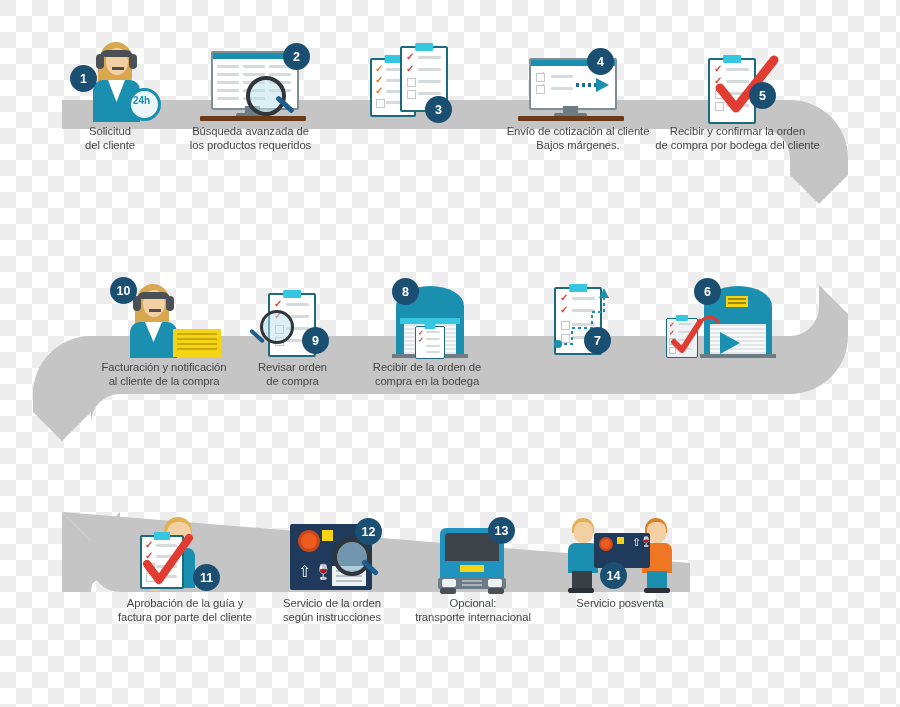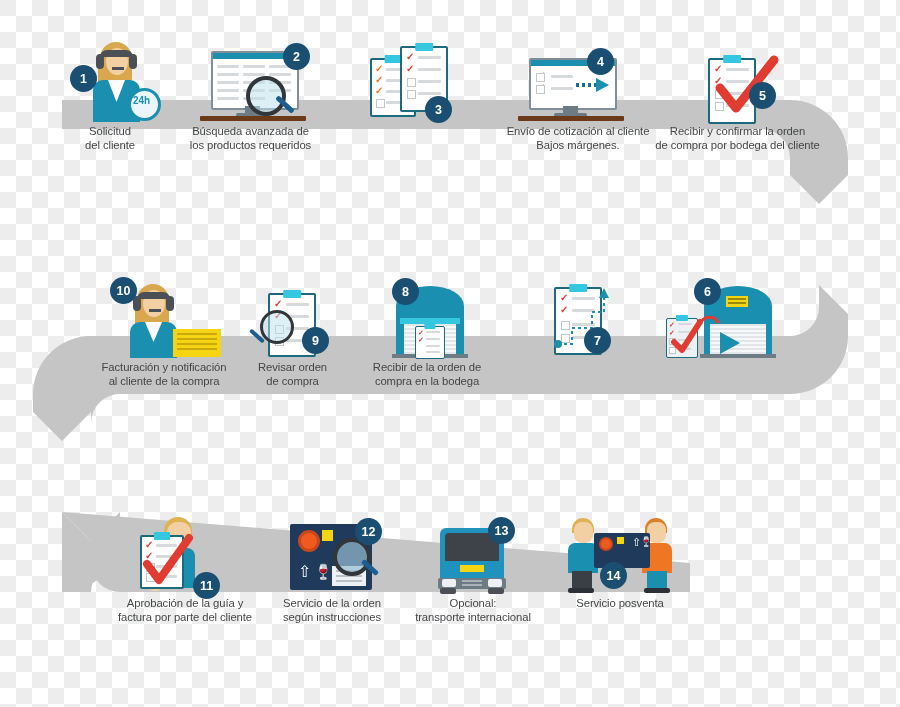--- a/index.html
+++ b/index.html
@@ -344,21 +344,21 @@
           </svg>
         </div>
       </div>
     </div>
   </div>
 
   <div class="row" style="top:508px;">
 
     <div class="step" style="left:105px;width:160px;">
       <div class="artbox">
-        <div class="badge" style="left:88px;top:64px;text-align:center;">11</div>
+        <div class="badge" style="left:88px;top:56px;text-align:center;">11</div>
         <div>
           <div class="hair" style="left:59px;top:9px;width:28px;height:20px;border-radius:14px 14px 0 0;background:#e0b253;"></div>
           <div class="head" style="left:62px;top:14px;width:24px;height:26px;border-radius:10px;"></div>
           <div class="body-t" style="left:50px;top:40px;width:40px;height:40px;border-radius:8px 8px 0 0;"></div>
           <div class="ic" style="left:46px;top:50px;width:12px;height:30px;background:#1b8fb0;border-radius:6px;"></div>
           <div class="head" style="left:44px;top:72px;width:13px;height:11px;border-radius:6px;"></div>
           <div class="clip" style="position:absolute;left:35px;top:27px;width:40px;height:50px;">
             <div class="tab"></div>
             <div class="chk" style="left:3px;top:4px;color:#e03c31;">✓</div>
             <div class="lnrow" style="left:14px;top:7px;width:21px;"></div>

